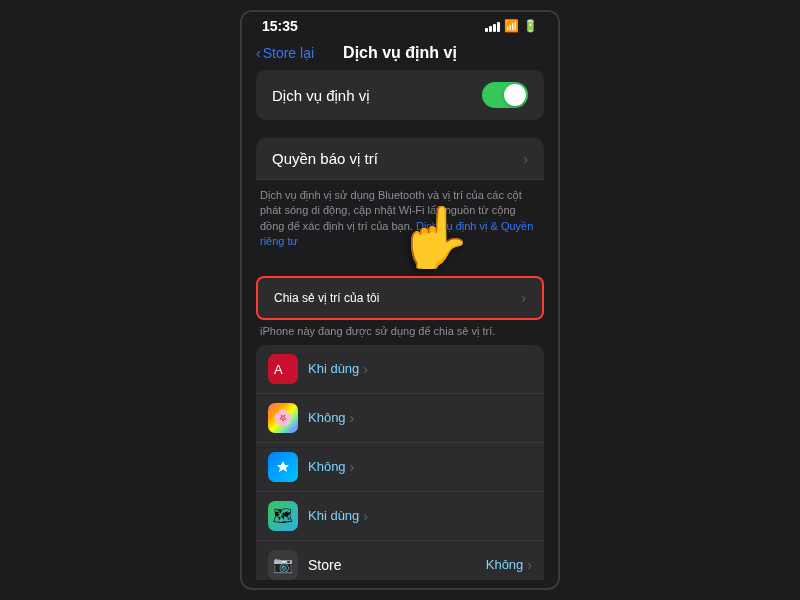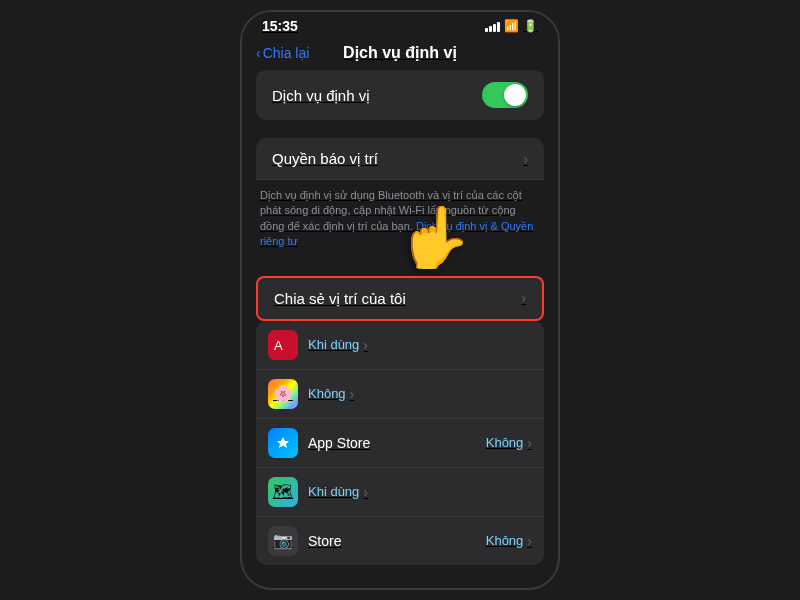--- a/index.html
+++ b/index.html
@@ -11,25 +11,24 @@
       display: flex;
       justify-content: center;
       align-items: center;
       font-family: -apple-system, 'Helvetica Neue', Arial, sans-serif;
     }
 
     .phone-frame {
       width: 320px;
       height: 580px;
       background: #1c1c1e;
-      border-radius: 32px;
+      border-radius: 12px;
       overflow: hidden;
       position: relative;
       border: 2px solid #3a3a3c;
-      text-decoration: underline;
     }
 
     .status-bar {
       display: flex;
       justify-content: space-between;
       align-items: center;
       padding: 6px 20px 4px;
       background: #1c1c1e;
     }
 
@@ -149,21 +148,21 @@
       border-radius: 8px;
       display: flex;
       align-items: center;
       justify-content: space-between;
       padding: 12px 16px;
       margin: 0 14px;
     }
 
     .highlighted-label {
       color: #fff;
-      font-size: 15px;
+      font-size: 12px;
     }
 
     .sub-info {
       color: #8e8e93;
       font-size: 11px;
       padding: 5px 18px 8px;
     }
 
     .app-list-wrapper {
       padding: 0 14px;
@@ -268,21 +267,21 @@
         <div class="bar" style="height:10px;"></div>
       </div>
       <span class="wifi-icon">📶</span>
       <span class="battery-icon">🔋</span>
     </div>
   </div>
 
   <div class="nav-bar">
     <div class="nav-back">
       <span>‹</span>
-      <span>Chia lại</span>
+      <span>Store lại</span>
     </div>
     <span class="nav-title">Dịch vụ định vị</span>
   </div>
 
   <div class="content">
 
     <div class="section-wrapper">
       <div class="setting-row">
         <span class="setting-label">Dịch vụ định vị</span>
         <div class="toggle">
@@ -298,20 +297,21 @@
       </div>
       <div class="section-info">
         <span>Dịch vụ định vị sử dụng Bluetooth và vị trí của các cột phát sóng di động, cập nhật Wi-Fi lấy nguồn từ cộng đồng để xác định vị trí của bạn. </span><a href="#">Dịch vụ định vị &amp; Quyền riêng tư</a>
       </div>
     </div>
 
     <div class="highlighted-row">
       <span class="highlighted-label">Chia sẻ vị trí của tôi</span>
       <span class="chevron">›</span>
     </div>
+    <div class="sub-info">iPhone này đang được sử dụng để chia sẻ vị trí.</div>
 
     <div class="app-list-wrapper">
       <div id="app-rows">
           <div class="app-row" style="border-top-left-radius: 10px; border-top-right-radius: 10px;">
       <div class="app-icon" style="background: #c8102e; display:flex; align-items:center; justify-content:center;">
         <svg width="18" height="18" viewBox="0 0 18 18">
                 <text y="14" font-size="13" fill="white">A</text>
               </svg>
       </div>
       <span class="app-status">
@@ -329,21 +329,20 @@
         Không
       </span>
       <span class="chevron" style="margin-left:4px;">›</span>
     </div>
           <div class="app-row">
       <div class="app-icon" style="background: linear-gradient(135deg, #0080ff, #00c6ff); display:flex; align-items:center; justify-content:center;">
         <svg width="18" height="18" viewBox="0 0 18 18" fill="none">
                 <path d="M9 3 L11 7 L15 7 L12 10 L13 14 L9 11.5 L5 14 L6 10 L3 7 L7 7 Z" fill="white"></path>
               </svg>
       </div>
-      <span class="app-name">App Store</span>
       <span class="app-status">
         
         Không
       </span>
       <span class="chevron" style="margin-left:4px;">›</span>
     </div>
           <div class="app-row">
       <div class="app-icon" style="background: linear-gradient(135deg, #34c759, #32ade6); display:flex; align-items:center; justify-content:center;">
         🗺
       </div>

